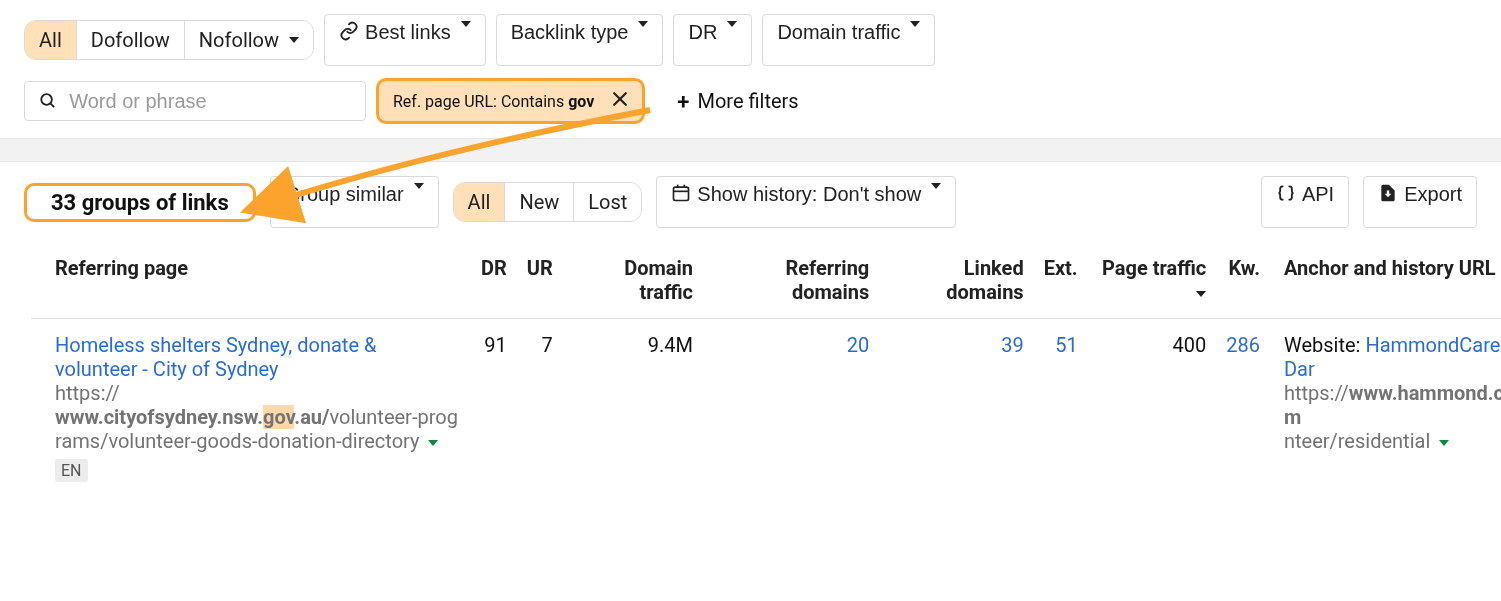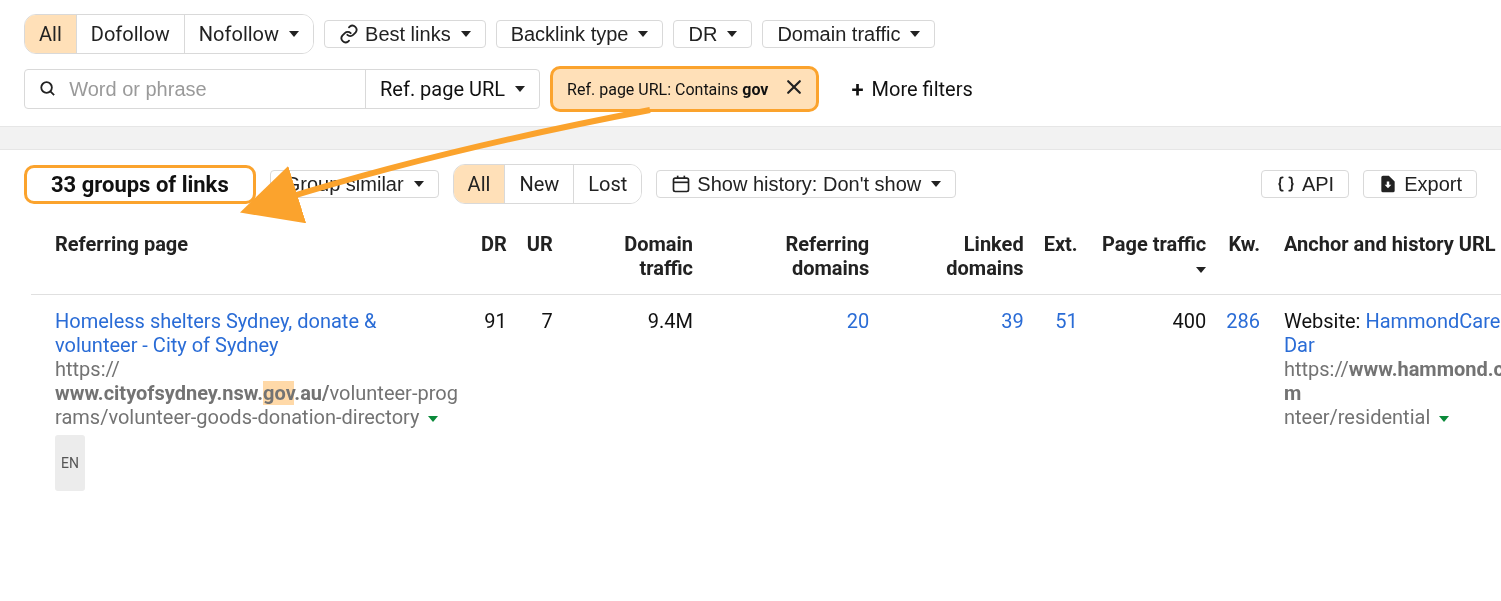--- a/index.html
+++ b/index.html
@@ -17,30 +17,30 @@
     display: flex;
     align-items: center;
     gap: 10px;
     padding: 14px 24px 8px 24px;
     flex-wrap: wrap;
   }
   .toolbar-row + .toolbar-row { padding-top: 4px; padding-bottom: 14px; }
 
   .btn {
     display: inline-flex;
-    align-items: center;
+    align-items: flex-start;
     gap: 6px;
     border: 1px solid #d9d9d9;
     background: #fff;
     padding: 6px 14px;
     border-radius: 4px;
     font-size: 20px;
     color: #222;
     cursor: pointer;
-    height: 28px;
+    height: 52px;
   }
 
   .seg {
     display: inline-flex;
     border: 1px solid #d9d9d9;
     border-radius: 12px;
     overflow: hidden;
     height: 40px;
   }
   .seg .seg-item {
@@ -193,22 +193,22 @@
     border-top: 6px solid #0a8a3a;
     display: inline-block;
     margin-left: 4px;
     vertical-align: middle;
   }
 
   .badge-lang {
     display: inline-block;
     background: #ececec;
     color: #555;
-    font-size: 14px;
-    padding: 20px 6px;
+    font-size: 16px;
+    padding: 2px 6px;
     border-radius: 3px;
     margin-top: 6px;
   }
 
   .anchor-cell .url { max-width: 320px; }
 
   .sort-caret {
     width: 0; height: 0;
     border-left: 5px solid transparent;
     border-right: 5px solid transparent;
@@ -267,24 +267,20 @@
   </div>
 
   <div class="toolbar-row">
     <div class="search-wrap">
       <div class="search-left">
         <svg class="icon-svg" viewBox="0 0 24 24" fill="none" stroke="#222" stroke-width="2.4">
             <circle cx="10" cy="10" r="7"></circle>
             <line x1="20" y1="20" x2="15" y2="15"></line>
           </svg>
         <input type="text" placeholder="Word or phrase" style="">
-      </div>
-      <div class="search-right">
-        <span>Ref. page URL</span>
-        <span class="caret"></span>
       </div>
     </div>
 
     <div class="chip">
       <span class="chip-text">
         <span>Ref. page URL: Contains </span><strong>gov</strong>
       </span>
       <span class="chip-x">
         <svg class="icon-svg" viewBox="0 0 24 24" fill="none" stroke="#222" stroke-width="2.6" stroke-linecap="round">
             <line x1="5" y1="5" x2="19" y2="19"></line>

